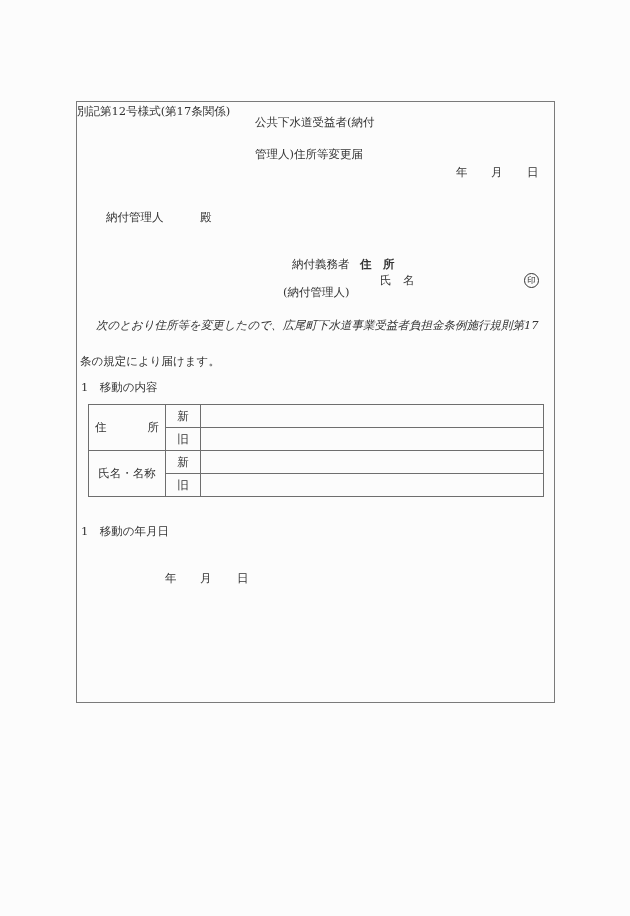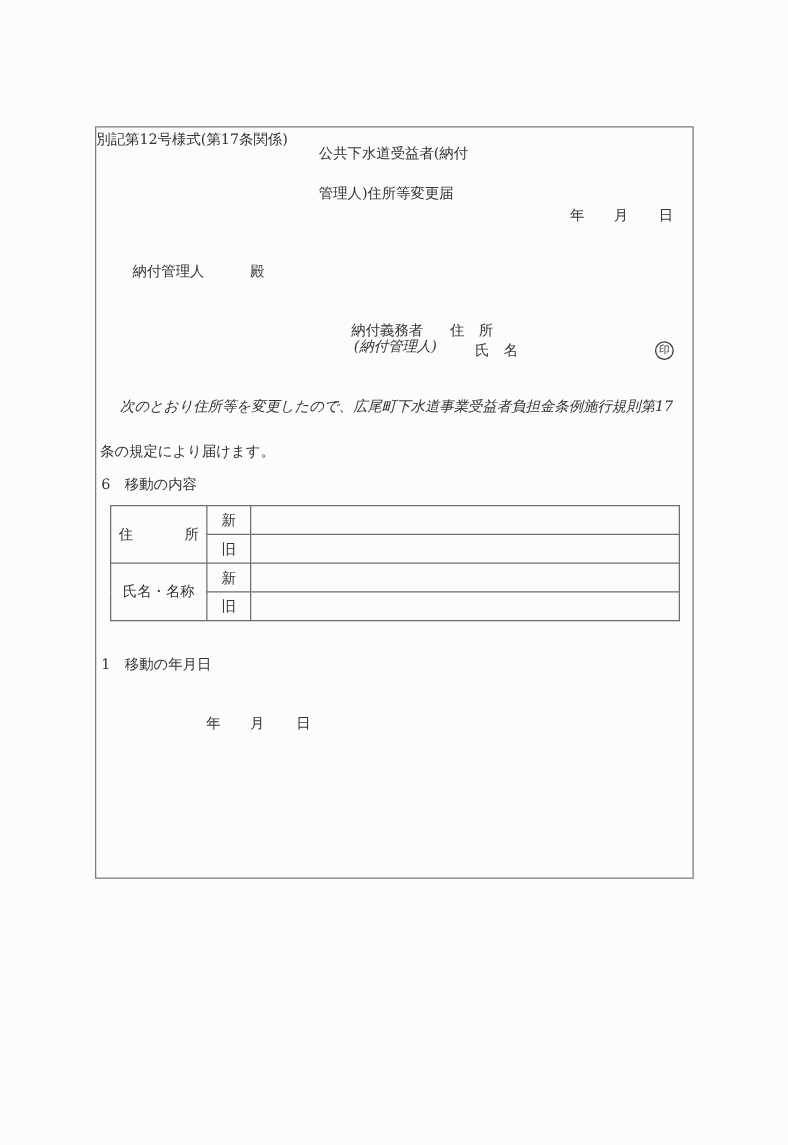--- a/index.html
+++ b/index.html
@@ -36,30 +36,30 @@
 <div class="abs" style="left:255px;top:117px;">公共下水道受益者(納付</div>
 <div class="abs" style="left:255px;top:133px;margin-top:16px;">管理人)住所等変更届</div>
 
 <div class="abs" style="left:456px;top:167px;">年</div>
 <div class="abs" style="left:491px;top:167px;">月</div>
 <div class="abs" style="left:527px;top:167px;">日</div>
 
 <div class="abs" style="left:106px;top:212px;">納付管理人</div>
 <div class="abs" style="left:200px;top:212px;">殿</div>
 
-<div class="abs" style="left:281px;top:259px;">納付義務者</div>
-<div class="abs" style="left:360px;top:259px;">住　所</div>
-<div class="abs" style="left:283px;top:272px;font-style:italic;">(納付管理人)</div>
+<div class="abs" style="left:292px;top:259px;">納付義務者</div>
+<div class="abs" style="left:360px;top:259px;font-weight:bold;">住　所</div>
+<div class="abs" style="left:283px;top:287px;">(納付管理人)</div>
 <div class="abs" style="left:380px;top:275px;">氏　名</div>
 <div class="abs" style="left:524px;top:273px;"><span class="seal">印</span></div>
 
 <div class="abs" style="left:96px;top:320px;font-style:italic;">次のとおり住所等を変更したので、広尾町下水道事業受益者負担金条例施行規則第17</div>
 <div class="abs" style="left:80px;top:356px;">条の規定により届けます。</div>
 
-<div class="abs" style="left:81px;top:382px;">6　移動の内容</div>
+<div class="abs" style="left:81px;top:382px;">1　移動の内容</div>
 
 <table class="moves">
   <tbody>
       <tr>
     <td class="label" rowspan="2">
       <div class="lbl-addr">
         <span>住</span>
         <span>所</span>
       </div>
     </td>

